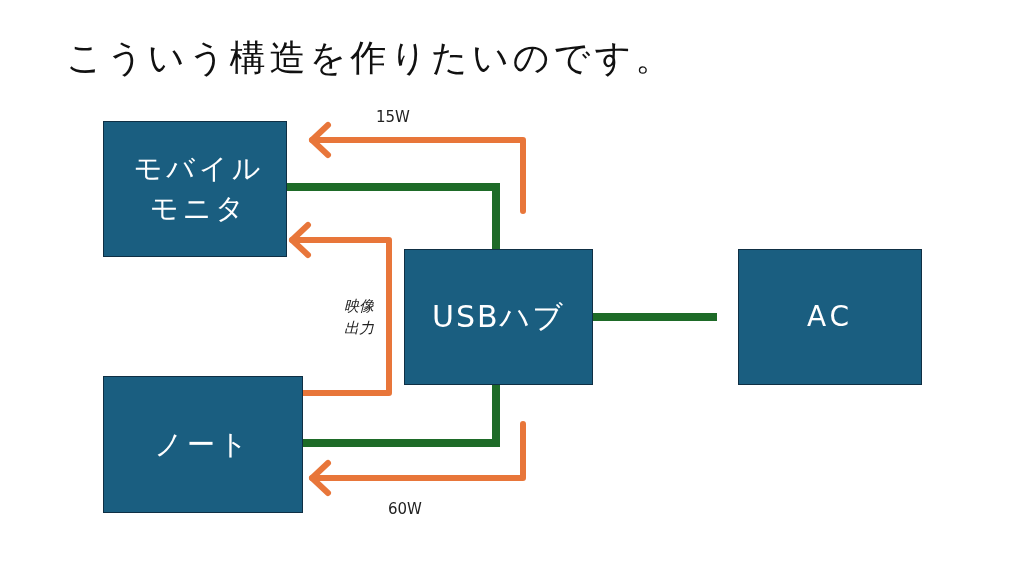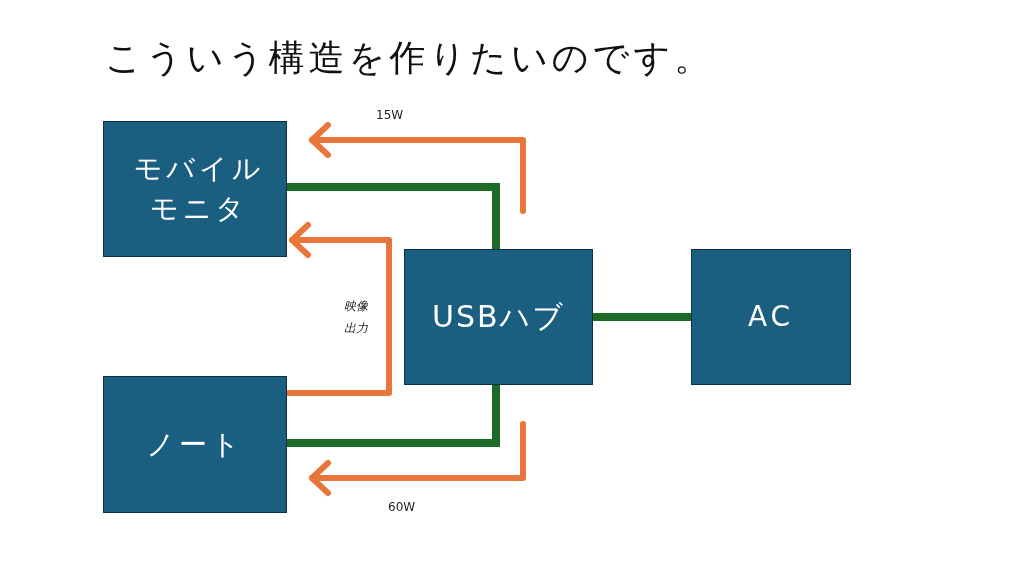--- a/index.html
+++ b/index.html
@@ -1,24 +1,24 @@
 <!DOCTYPE html>
 <html><head>
 <meta charset="utf-8">
 <style>
   html, body { margin:0; padding:0; background:#ffffff; }
   body { width:1024px; height:576px; position:relative; overflow:hidden;
          font-family:"DejaVu Sans", "Liberation Sans", sans-serif; }
-  .title { position:absolute; left:66px; top:34px; font-size:36px; color:#111; letter-spacing:4px; white-space:nowrap;margin-left:39px; }
+  .title { position:absolute; left:66px; top:34px; font-size:36px; color:#111; letter-spacing:4px; white-space:nowrap; }
   svg.wires { position:absolute; left:0; top:0; }
   .box { position:absolute; background:#1a5e80; border:1.5px solid #0f2f44; box-sizing:border-box;
          color:#fff; display:flex; flex-direction:column; align-items:center; justify-content:center;
          text-align:center; font-size:28px; line-height:40px; letter-spacing:4px; }
   .box .line { display:block; white-space:nowrap; }
-  .lbl { position:absolute; color:#222; font-size:12px; white-space:nowrap; }
+  .lbl { position:absolute; color:#222; font-size:15px; white-space:nowrap; }
   .lbl.vid { line-height:22px; text-align:center; }
 </style>
 </head>
 <body>
 
 <div class="title">こういう構造を作りたいのです。</div>
 
 <svg class="wires" width="1024" height="576">
   <g fill="none" stroke="#1e6b28" stroke-width="8" stroke-linejoin="miter">
     <polyline points="286,187 496,187 496,250"></polyline>
@@ -33,29 +33,29 @@
     <polyline points="523,424 523,478 312,478"></polyline>
     <polyline points="328,463 312,478 328,493"></polyline>
   </g>
 </svg>
 
 <div class="box" style="left:103px; top:121px; width:184px; height:136px;padding-left:8px;">
   <span class="line">モバイル</span>
   <span class="line">モニタ</span>
 </div>
 
-<div class="box" style="left:103px; top:376px; width:184px; height:137px;align-items:center;">
+<div class="box" style="left:103px; top:376px; width:200px; height:137px;align-items:center;">
   <span class="line">ノート</span>
 </div>
 
 <div class="box" style="left:404px; top:249px; width:189px; height:136px; font-size:30px; letter-spacing:2px;">
   <span class="line">USBハブ</span>
 </div>
 
-<div class="box" style="left:691px; top:249px; width:160px; height:136px;">
+<div class="box" style="left:738px; top:249px; width:184px; height:136px;">
   <span class="line">AC</span>
 </div>
 
 <div class="lbl" style="left:376px; top:108px;">15W</div>
 <div class="lbl" style="left:388px; top:500px;">60W</div>
 <div class="lbl vid" style="left:344px; top:295px;font-style:italic;">
   <span style="display:block">映像</span>
   <span style="display:block">出力</span>
 </div>
 

